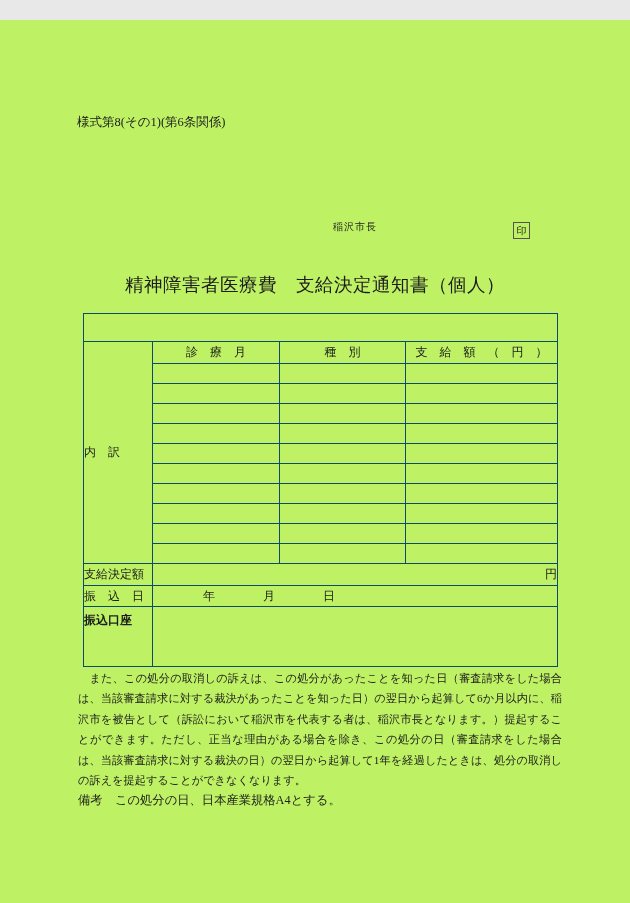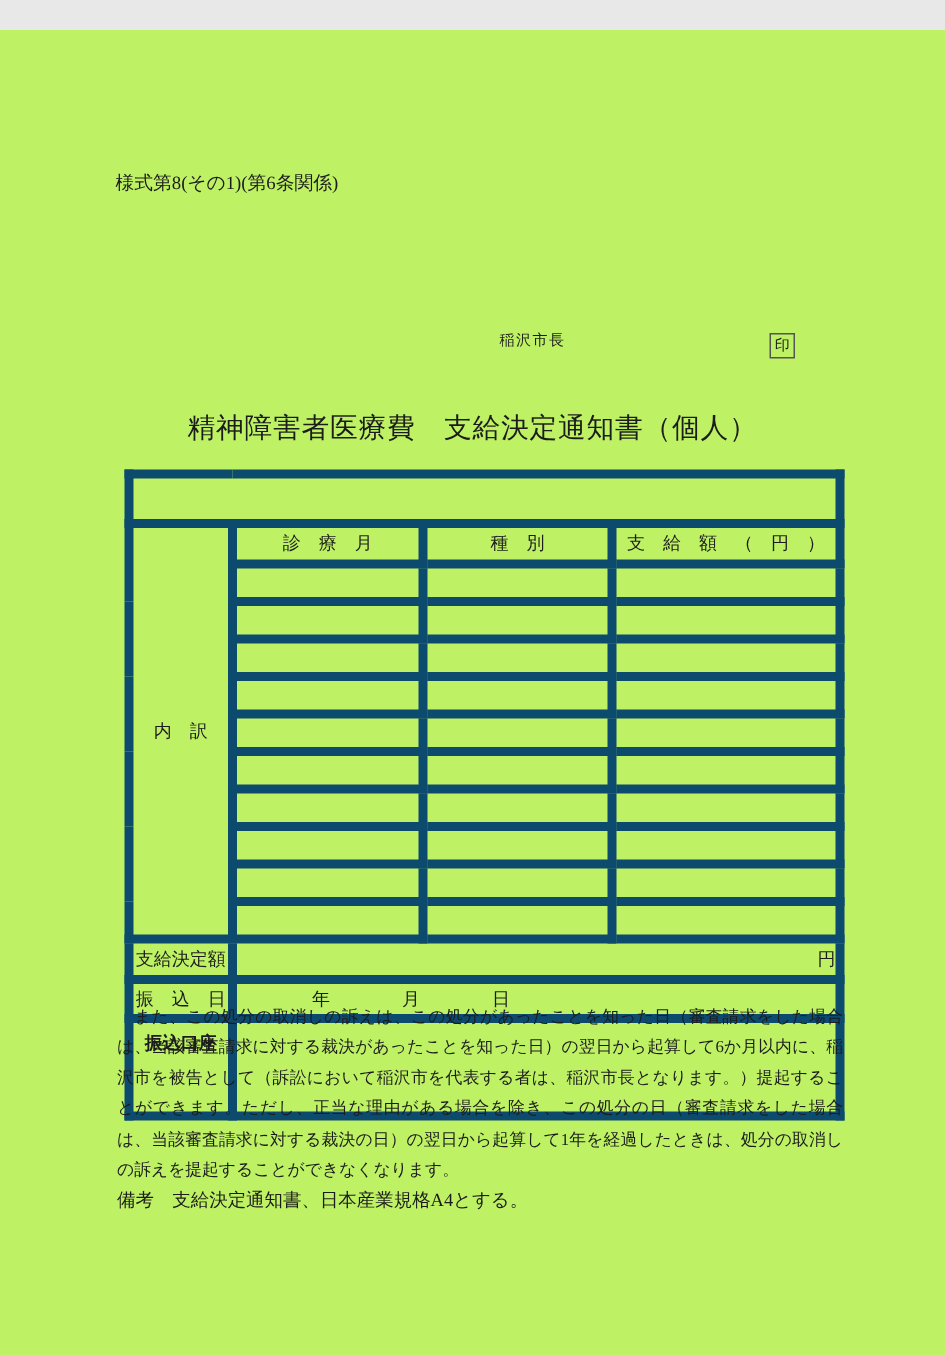--- a/index.html
+++ b/index.html
@@ -56,29 +56,29 @@
     white-space: nowrap;
   }
   table.main-table {
     position: absolute;
     left: 83px;
     top: 293px;
     border-collapse: collapse;
     table-layout: fixed;
   }
   .main-table td, .main-table th {
-    border: 6px solid #0c4a6e;
+    border: 1px solid #0c4a6e;
     font-weight: normal;
     font-size: 12px;
     padding: 0;
     overflow: hidden;
   }
   .r-top td { height: 27px; }
   .r-head th { height: 21px; text-align: center; white-space: nowrap; }
-  .c-label { text-align: center; vertical-align: middle; white-space: nowrap; }
+  .c-label { text-align: left; vertical-align: middle; white-space: nowrap; }
   tr[data-name="breakdown-row"] td { height: 19px; }
   .r-decision td { height: 21px; }
   .c-decision { text-align: right; padding-right: 7px; vertical-align: middle; }
   .r-date td { height: 20px; vertical-align: middle; }
   .c-date span { display: inline-block; }
   .c-date .sp-y { margin-left: 50px; }
   .c-date .sp-m { margin-left: 45px; }
   .c-date .sp-d { margin-left: 45px; }
   .r-account td { height: 54px; }
   .r-account .c-label { vertical-align: top; padding-top: 5px; font-weight: bold; }
@@ -193,16 +193,16 @@
       </tr>
       <tr class="r-account" data-name="transfer-account-row">
         <td class="c-label" data-name="transfer-account-label">振込口座</td>
         <td colspan="3" data-name="transfer-account-cell"></td>
       </tr>
     </tbody>
   </table>
 
   <div class="notes" data-name="notes-section">
     <p data-name="lawsuit-note">　また、この処分の取消しの訴えは、この処分があったことを知った日（審査請求をした場合は、当該審査請求に対する裁決があったことを知った日）の翌日から起算して6か月以内に、稲沢市を被告として（訴訟において稲沢市を代表する者は、稲沢市長となります。）提起することができます。ただし、正当な理由がある場合を除き、この処分の日（審査請求をした場合は、当該審査請求に対する裁決の日）の翌日から起算して1年を経過したときは、処分の取消しの訴えを提起することができなくなります。</p>
-    <p class="remark" data-name="remark-note">備考　支給決定通知書、日本産業規格A4とする。</p>
+    <p class="remark" data-name="remark-note">備考　この処分の日、日本産業規格A4とする。</p>
   </div>
 
 </div>
 
 </body></html>

